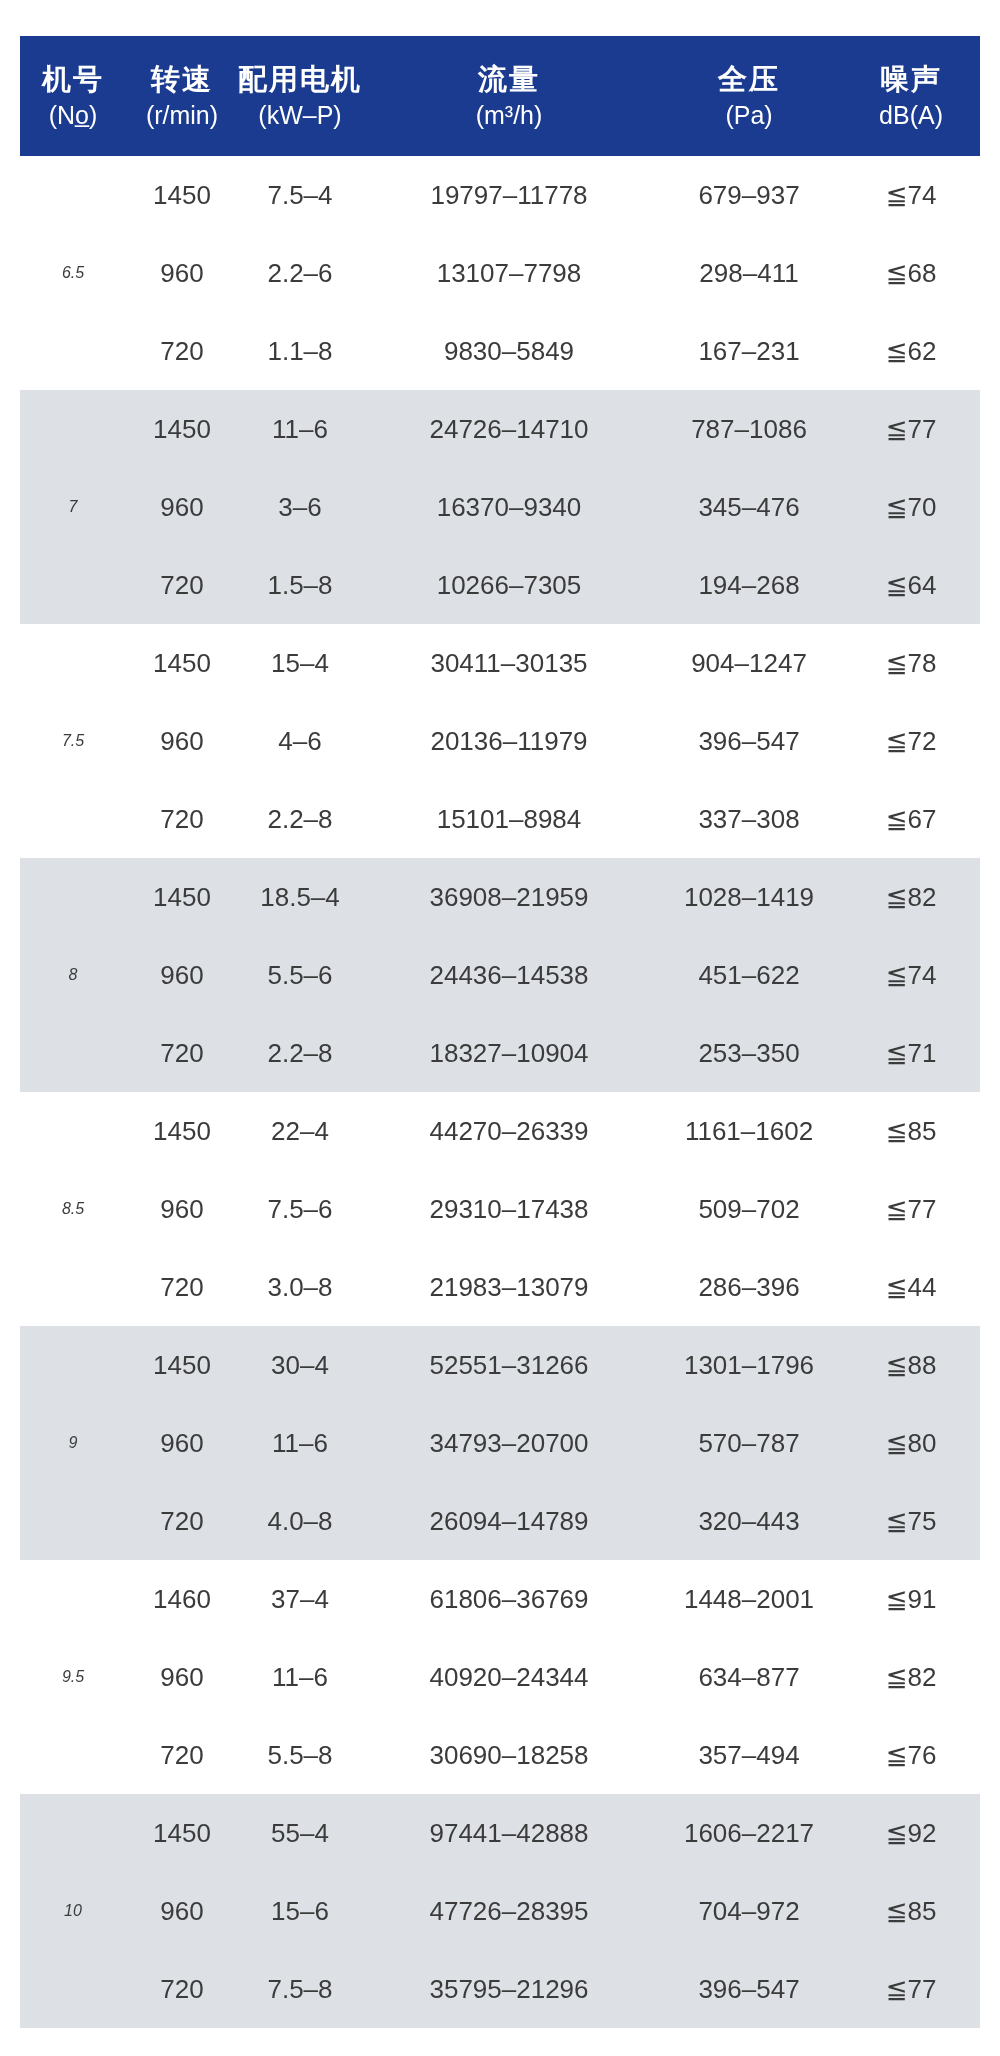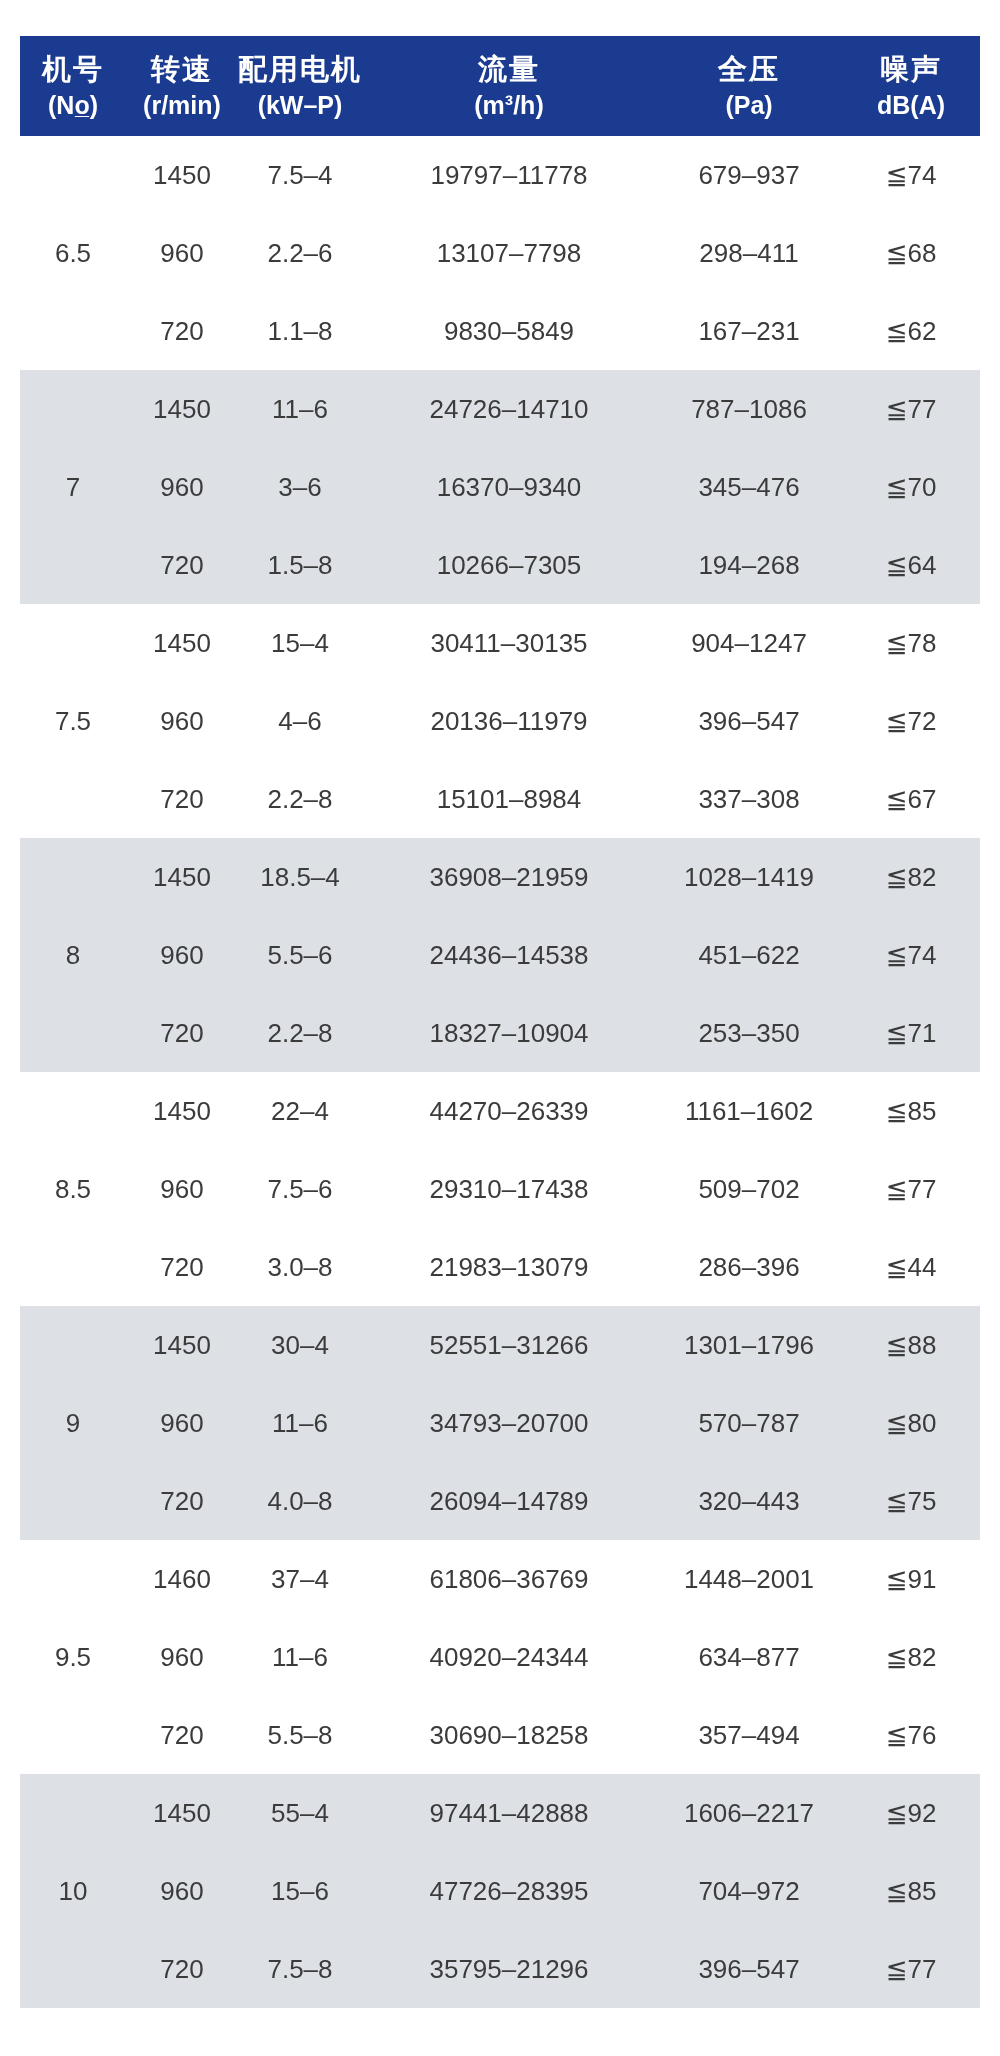--- a/index.html
+++ b/index.html
@@ -21,51 +21,52 @@
     table-layout: fixed;
     width: 960px;
   }
   table.spec th, table.spec td {
     padding: 0;
     text-align: center;
     vertical-align: middle;
     border: none;
   }
   thead tr {
-    height: 100px;
+    height: 120px;
   }
   thead th {
     background: var(--header-bg, #1a3b8f);
     color: var(--header-text, #ffffff);
   }
   thead .t {
     font-size: 29px;
     font-weight: bold;
     letter-spacing: 2px;
     line-height: 1.35;
   }
   thead .u {
     font-size: 25px;
-    font-weight: bold;
+    font-weight: normal;
     letter-spacing: 0px;
     line-height: 1.3;
   }
   tbody tr {
     height: 78px;
   }
   tbody td {
     font-size: 26px;
     color: var(--body-text, #3b3b3b);
     background: var(--row-bg, #ffffff);
   }
   tbody.shaded td {
     background: var(--stripe-bg, #dde1e6);
   }
   td.no-cell {
-    font-size: 26px;
+    font-size: 16px;
+    font-style: italic;
   }
 </style>
 </head>
 <body>
 
 <div class="table-wrap">
   <table class="spec">
     <colgroup>
       <col style="width:106px">
         <col style="width:112px">

